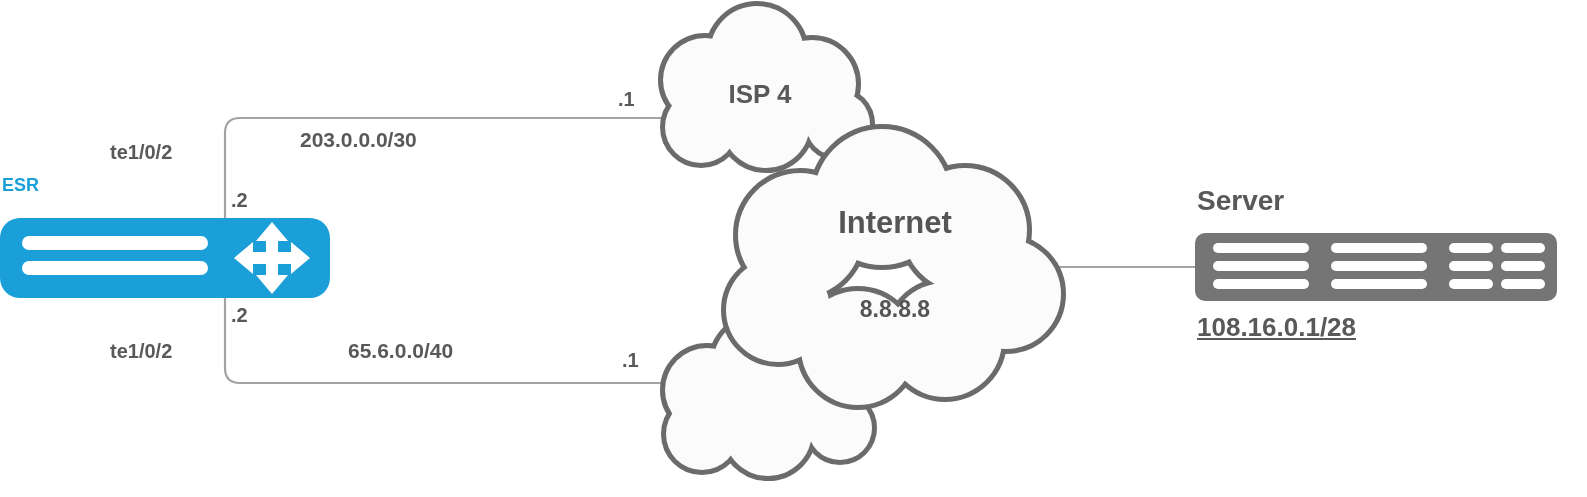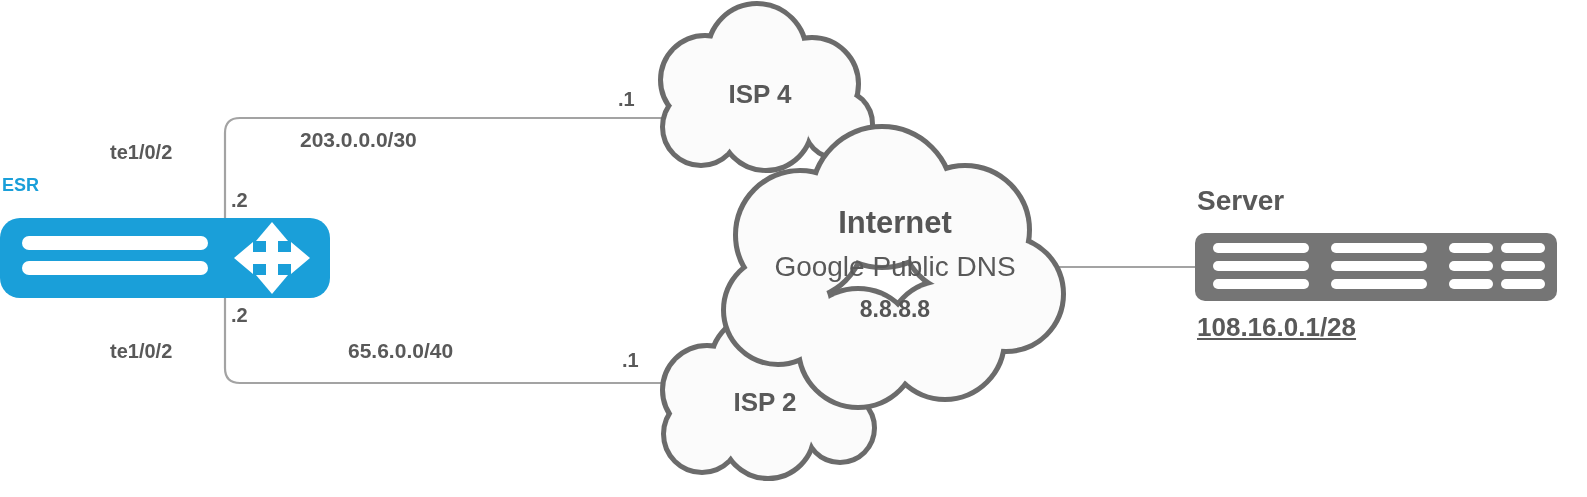--- a/index.html
+++ b/index.html
@@ -142,21 +142,19 @@
 
   <div class="label subnet-label" style="left:300px; top:80px;margin-top:48px;">203.0.0.0/30</div>
   <div class="label ip-label" style="left:618px; top:88px;">.1</div>
 
   <div class="label subnet-label" style="left:348px; top:339px;">65.6.0.0/40</div>
   <div class="label ip-label" style="left:622px; top:349px;">.1</div>
 
   <div class="label cloud-label centered" style="left:690px; top:80px; width:140px;">ISP 4</div>
 
   <div class="label internet-title centered" style="left:770px; top:206px; width:250px;">Internet</div>
-  <div class="label internet-sub centered" style="left:745px; top:252px; width:300px;">Google Public DNS</div>
   <div class="label internet-dns centered" style="left:770px; top:297px; width:250px;">8.8.8.8</div>
 
-  <div class="label cloud-label centered" style="left:695px; top:388px; width:140px;">ISP 2</div>
 
   <div class="label server-label" style="left:1197px; top:186px;">Server</div>
   <div class="label server-ip" style="left:1197px; top:313px;">108.16.0.1/28</div>
 
 </div>
 
 </body></html>

